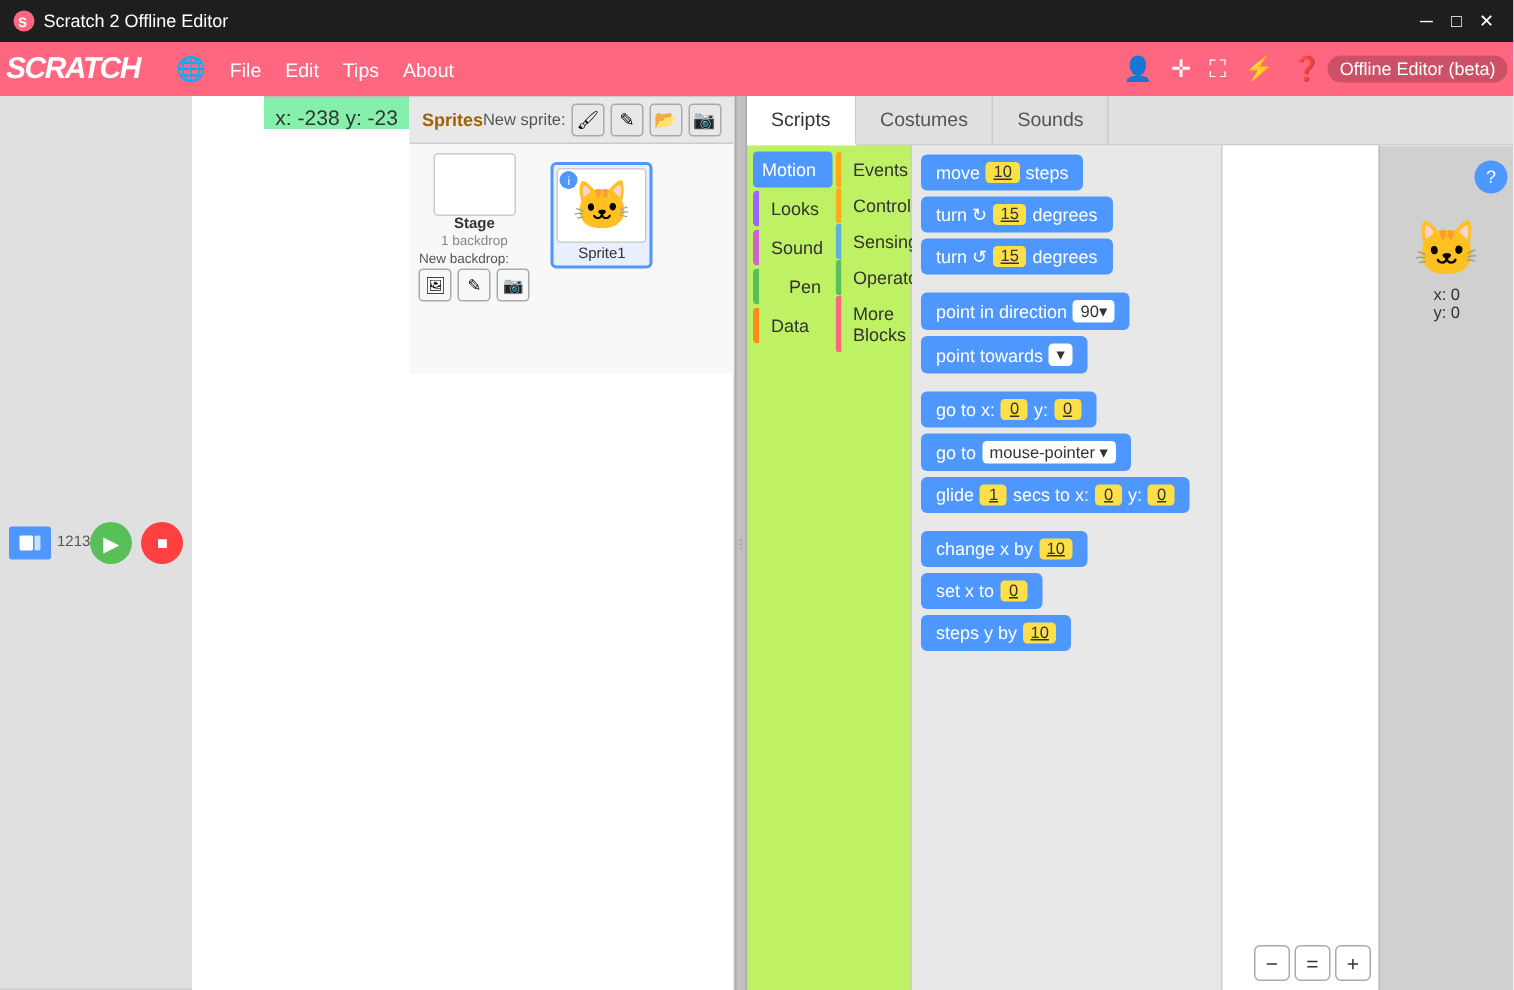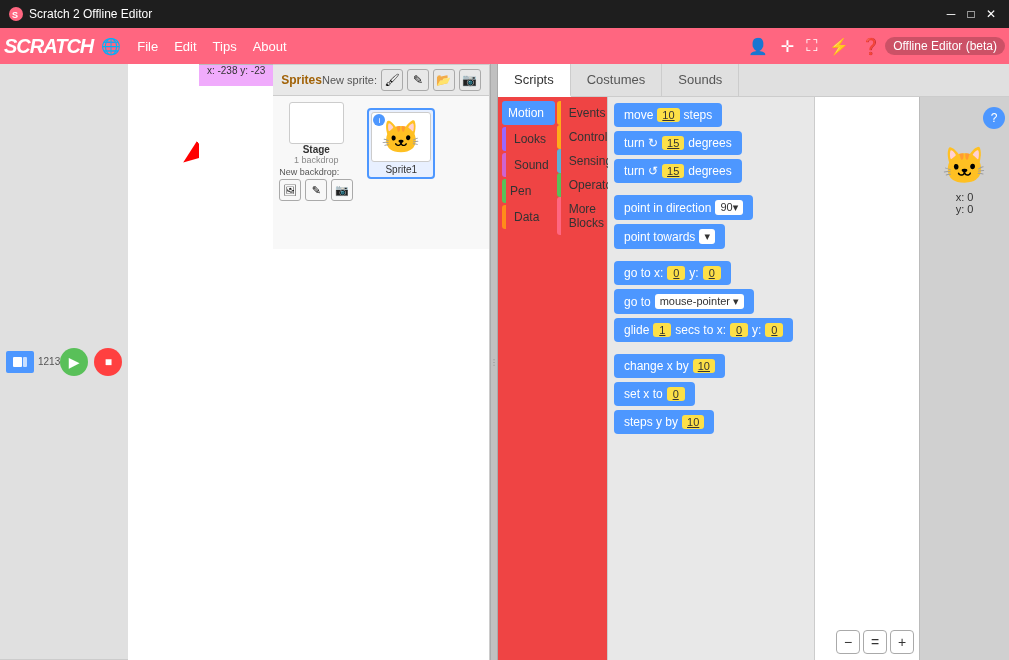--- a/index.html
+++ b/index.html
@@ -73,22 +73,22 @@
       color: white; font-size: 14px; cursor: pointer; border: none;
     }
     .stop-btn {
       width: 28px; height: 28px; background: #ff4040; border-radius: 50%;
       display: flex; align-items: center; justify-content: center;
       color: white; font-size: 12px; cursor: pointer; border: none;
     }
 
     
     .coords-bar {
-      height: 22px; background: #f0abfc; display: flex; align-items: flex-start;
-      padding: 0 8px; font-size: 10px; color: #333; gap: 8px;
+      height: 22px; background: #86efac; display: flex; align-items: flex-end;
+      padding: 0 8px; font-size: 14px; color: #333; gap: 8px;
       border-top: 1px solid #bbb;
     }
 
     
     #sprites-panel {
       height: 185px; background: #f8f8f8; border-top: 1px solid #ccc;
       display: flex; flex-direction: column;
     }
     .sprites-header {
       display: flex; align-items: center; justify-content: space-between;
@@ -152,33 +152,33 @@
     .script-tab.active {
       background: white; color: #333; font-weight: 500;
       border-bottom: 2px solid white; margin-bottom: -1px;
     }
 
     
     .scripts-content { display: flex; flex: 1; min-height: 0; }
 
     
     #categories {
-      width: 110px; flex-shrink: 0; background: #ef4444;
+      width: 110px; flex-shrink: 0; background: #bef264;
       border-right: 1px solid #ccc; padding: 4px;
       display: flex; flex-direction: column; gap: 2px;
     }
     .cat-item {
       padding: 5px 6px; border-radius: 3px; cursor: pointer;
       font-size: 12px; font-weight: 500; color: white;
       background: #4d97ff;
     }
     .cat-item.motion { background: #4d97ff; }
     .cat-item.looks { background: #9966ff; border-left: 4px solid #9966ff; background: transparent; color: #333; padding-left: 8px; }
     .cat-item.sound { background: transparent; color: #333; padding-left: 8px; border-left: 4px solid #cf63cf; }
-    .cat-item.pen { background: transparent; color: #333; padding-left: 4px; border-left: 4px solid #59c059; }
+    .cat-item.pen { background: transparent; color: #333; padding-left: 20px; border-left: 4px solid #59c059; }
     .cat-item.data { background: transparent; color: #333; padding-left: 8px; border-left: 4px solid #ff8c1a; }
     .cat-item.events { background: transparent; color: #333; padding-left: 8px; border-left: 4px solid #ffab19; }
     .cat-item.control { background: transparent; color: #333; padding-left: 8px; border-left: 4px solid #ffab19; }
     .cat-item.sensing { background: transparent; color: #333; padding-left: 8px; border-left: 4px solid #5cb1d6; }
     .cat-item.operators { background: transparent; color: #333; padding-left: 8px; border-left: 4px solid #59c059; }
     .cat-item.more-blocks { background: transparent; color: #333; padding-left: 8px; border-left: 4px solid #ff6680; }
 
     .cat-grid {
       display: grid; grid-template-columns: 1fr 1fr; gap: 2px;
     }
@@ -246,21 +246,21 @@
     <text x="4" y="12" font-size="9" fill="white" font-weight="bold">S</text>
   </svg>
   <span>Scratch 2 Offline Editor</span>
   <span style="flex:1"></span>
   <button class="win-btn">─</button>
   <button class="win-btn">□</button>
   <button class="win-btn close">✕</button>
 </div>
 
 <div id="menubar">
-  <button class="scratch-logo" style="font-size:20px; font-style:italic; font-weight:900; color:white; background:none; border:none; cursor:pointer; margin-right:4px;">
+  <button class="scratch-logo" style="font-size:20px; font-style:italic; font-weight:900; color:white; background:none; border:none; cursor:pointer; margin-right:20px;">
     <span>SCRATCH</span>
   </button>
   <button class="globe-btn" title="Language">🌐</button>
   <button class="menu-item">File</button>
   <button class="menu-item">Edit</button>
   <button class="menu-item">Tips</button>
   <button class="menu-item">About</button>
   <span class="menu-spacer"></span>
   <div class="menu-tools">
     <button class="tool-btn" title="Add Sprite">👤</button>

